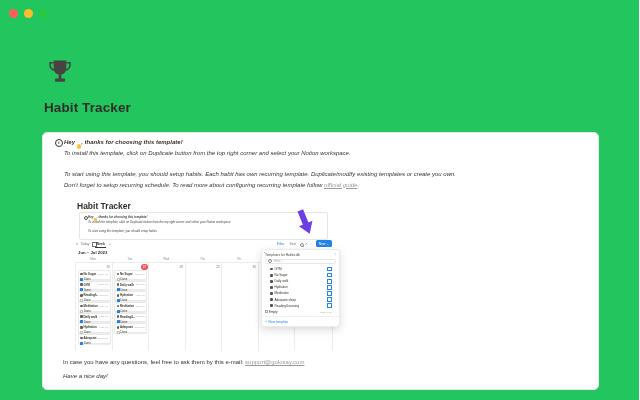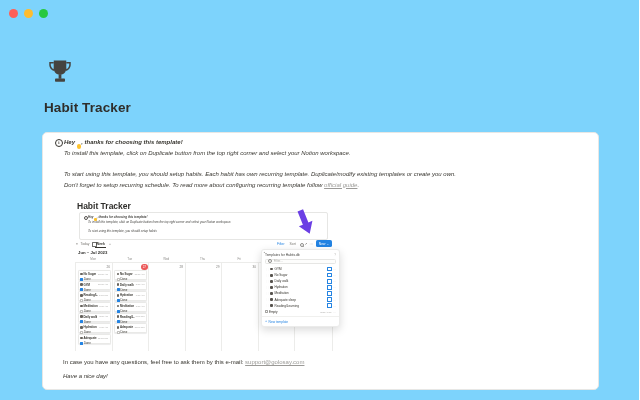--- a/index.html
+++ b/index.html
@@ -1,16 +1,16 @@
 <!DOCTYPE html>
 <html><head>
 <meta charset="utf-8">
 <style>
   html,body{margin:0;padding:0;background:#fff;}
-  .page{position:relative;width:639px;height:400px;background:#7dd3fc;overflow:hidden;
+  .page{position:relative;width:639px;height:400px;background:#22c55e;overflow:hidden;
         font-family:"Liberation Sans","DejaVu Sans",sans-serif;color:#37352f;}
   
   .tl{position:absolute;top:9px;width:9px;height:9px;border-radius:50%;}
   .tl.red{left:9px;background:#ff5f57;}
   .tl.yellow{left:24px;background:#febc2e;}
   .tl.green{left:39px;background:#28c840;}
   
   .trophy{position:absolute;left:45px;top:58px;width:30px;height:30px;}
   .h1{position:absolute;left:44px;top:100px;font-size:13.5px;font-weight:bold;color:#2f2e2b;letter-spacing:.1px;}
   

